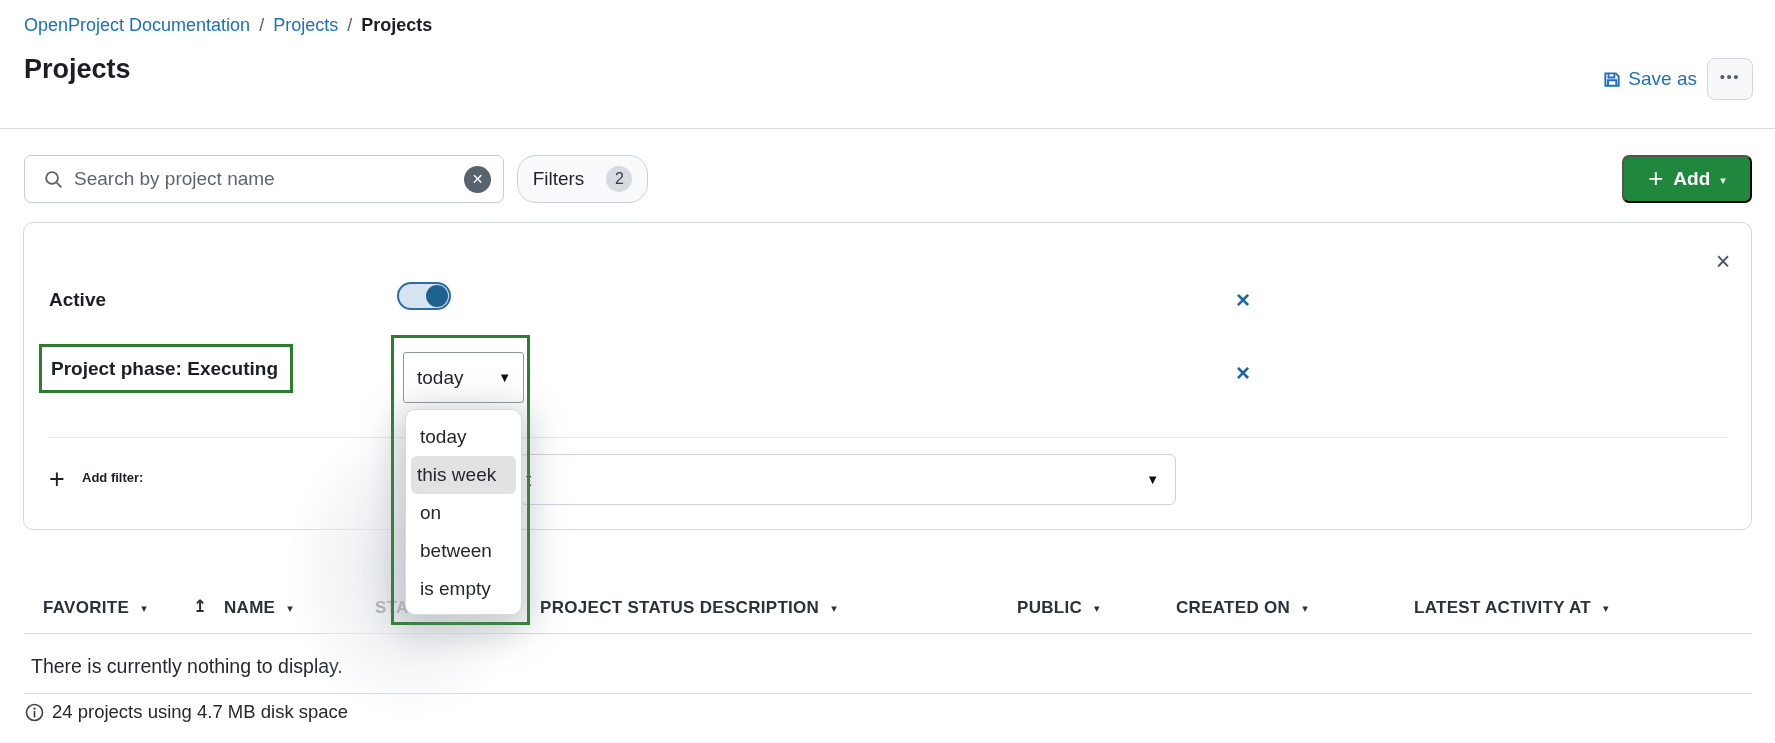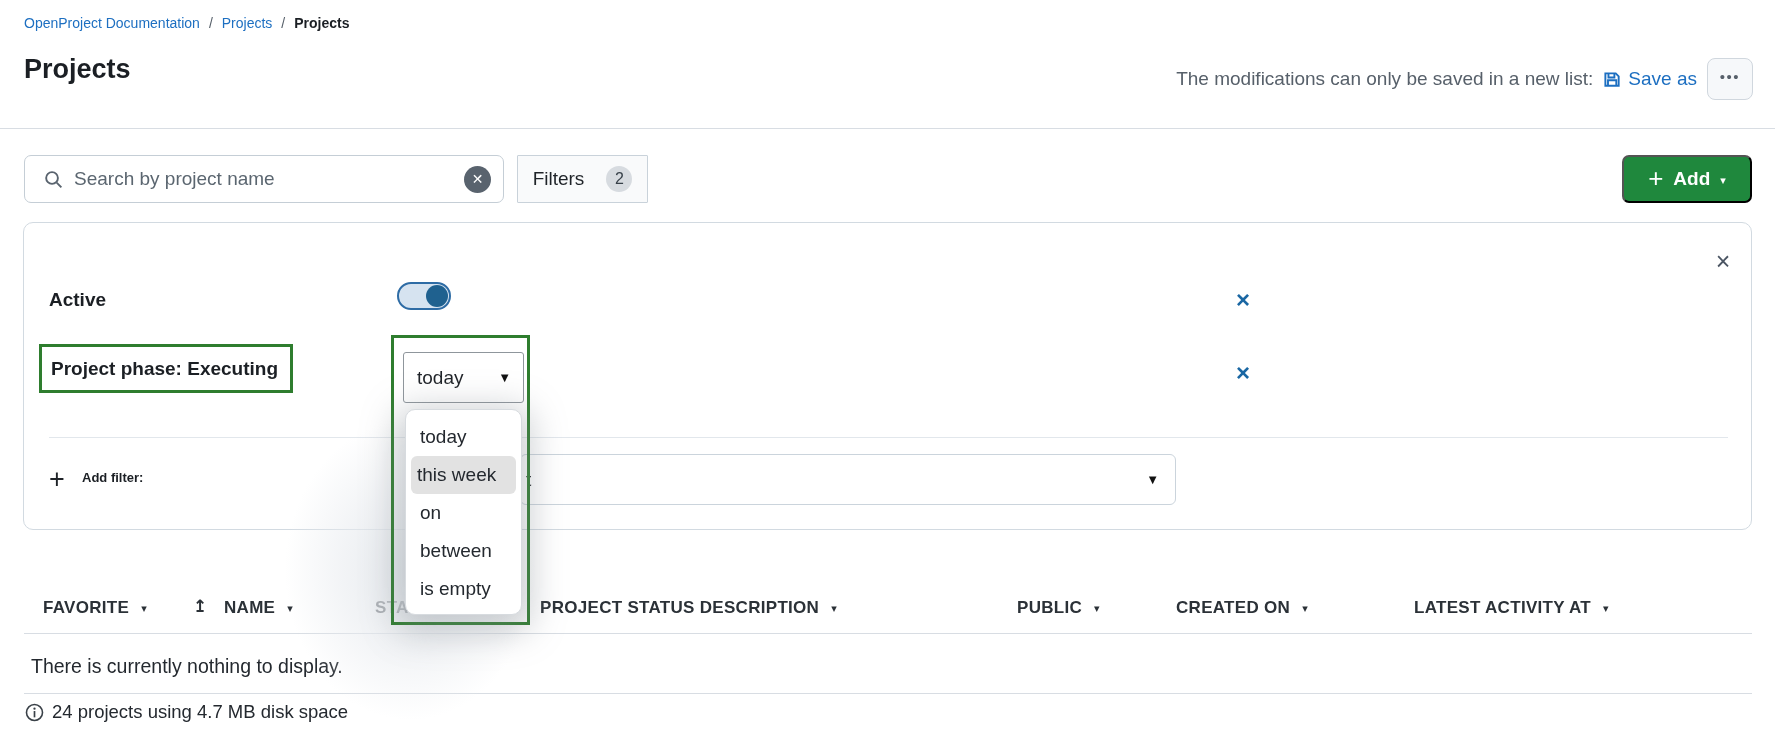--- a/index.html
+++ b/index.html
@@ -1,21 +1,21 @@
 <!DOCTYPE html>
 <html><head>
 <meta charset="utf-8">
 <style>
   * { margin:0; padding:0; box-sizing:border-box; }
   html,body { width:1775px; height:743px; background:#fff; overflow:hidden; }
   body { font-family:"Liberation Sans","DejaVu Sans",sans-serif; color:#1f2328; position:relative; }
   .abs { position:absolute; }
 
   
-  .breadcrumb { left:24px; top:15px; font-size:14px; display:flex; gap:9px; align-items:center; }
+  .breadcrumb { left:24px; top:15px; font-size:18px; display:flex; gap:9px; align-items:center; }
   .bc-link { color:#1d6fc1; cursor:pointer; }
   .bc-sep { color:#57606a; }
   .bc-current { color:#1b1f24; font-weight:700; }
 
   
   .page-title { left:24px; top:54px; font-size:27px; font-weight:700; color:#1b1f24; }
   .header-right { top:58px; right:22px; display:flex; align-items:center; gap:10px; font-size:19px; }
   .mod-note { color:#57606a; }
   .save-as { color:#1d6fc1; display:flex; align-items:center; gap:6px; cursor:pointer; }
   .more-btn { width:46px; height:42px; border:1px solid #d0d7de; border-radius:8px; background:#f6f8fa;
@@ -28,21 +28,21 @@
   .div4 { left:24px; width:1728px; top:693px; }
 
   
   .search-box { left:24px; top:155px; width:480px; height:48px; border:1px solid #c5ced6; border-radius:7px;
                 display:flex; align-items:center; padding:0 12px 0 18px; gap:10px; background:#fff; }
   .search-box input { flex:1; border:none; outline:none; font-size:19px; color:#1f2328; background:transparent;
                       font-family:inherit; }
   .search-box input::placeholder { color:#5b6670; opacity:1; }
   .clear-btn { width:27px; height:27px; border-radius:50%; background:#59636e; color:#fff; display:flex;
                align-items:center; justify-content:center; font-size:14px; font-weight:700; cursor:pointer; flex:none; }
-  .filters-btn { left:517px; top:155px; width:131px; height:48px; border:1px solid #c9d2da; border-radius:1px;
+  .filters-btn { left:517px; top:155px; width:131px; height:48px; border:1px solid #c9d2da; border-radius:19px;
                  background:#f9fafb; display:flex; align-items:center; justify-content:center; gap:22px;
                  font-size:19px; color:#1f2328; cursor:pointer; }
   .filters-badge { width:26px; height:26px; border-radius:50%; background:#d7dbe0; color:#374049; font-size:16px;
                    display:flex; align-items:center; justify-content:center; }
   .add-btn { left:1622px; top:155px; width:130px; height:48px; border-radius:7px; background:#1f883d; color:#fff;
              display:flex; align-items:center; justify-content:center; gap:10px; cursor:pointer; }
   .add-plus { font-size:26px; font-weight:400; line-height:1; margin-top:-2px; }
   .add-label { font-size:19px; font-weight:600; }
   .add-caret { font-size:11px; margin-top:2px; }
 
@@ -101,21 +101,20 @@
   <span class="bc-link">OpenProject Documentation</span>
   <span class="bc-sep">/</span>
   <span class="bc-link">Projects</span>
   <span class="bc-sep">/</span>
   <span class="bc-current">Projects</span>
 </nav>
 
 <h1 class="abs page-title">Projects</h1>
 
 <div class="abs header-right">
-  <span class="mod-note">The modifications can only be saved in a new list:</span>
   <span class="save-as">
     <span>
       <svg width="19" height="19" viewBox="0 0 16 16" fill="none" stroke="#1d6fc1" stroke-width="1.6">
         <path d="M2 2.8 h8.7 L13.2 5.3 V13.2 H2 Z"></path>
         <path d="M4.6 2.9 v3.4 h5 v-3.4"></path>
         <path d="M4.2 13 v-4.4 h7 V13"></path>
       </svg>
     </span>
     <span>Save as</span>
   </span>

